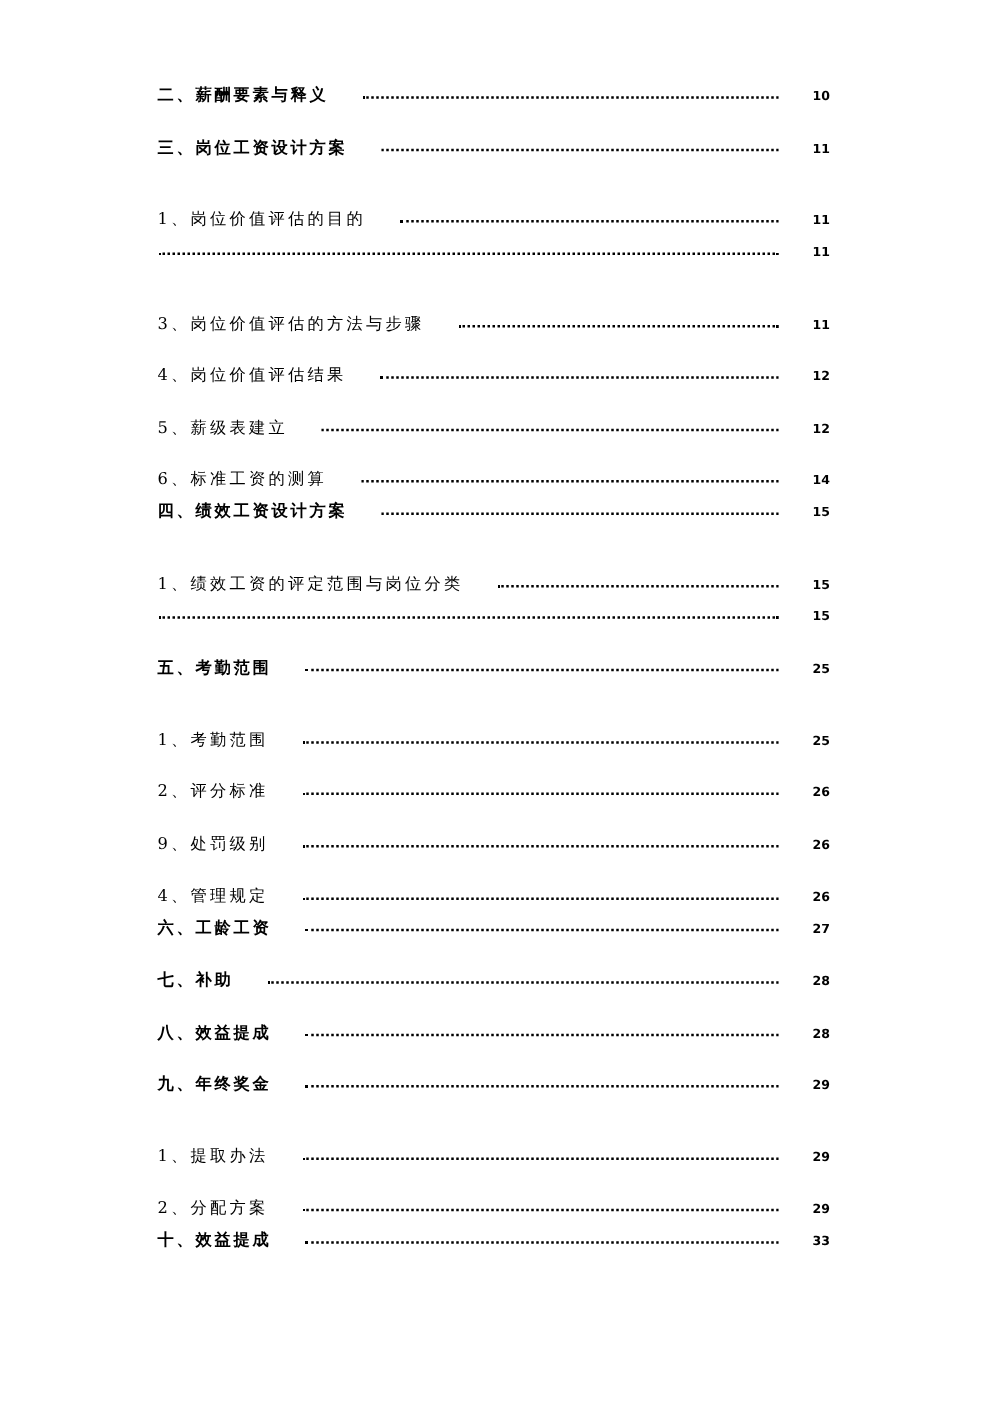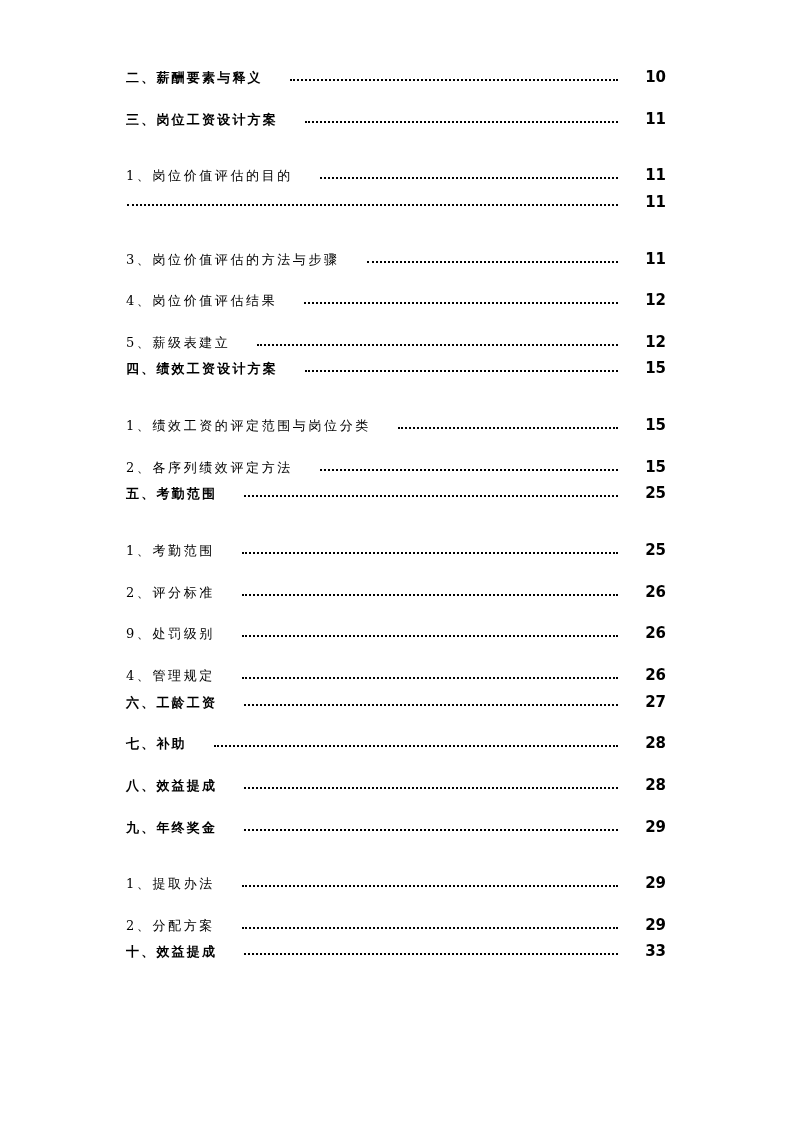--- a/index.html
+++ b/index.html
@@ -54,21 +54,21 @@
     position: absolute;
     left: 0;
     right: 0;
     bottom: 1px;
     border-bottom: 2px dotted #000;
   }
   .toc-page {
     flex: 0 0 auto;
     font-family: "DejaVu Sans", "Liberation Sans", sans-serif;
     font-weight: bold;
-    font-size: 15px;
+    font-size: 10px;
     min-width: 16px;
     text-align: left;
   }
 </style>
 </head>
 <body>
 
 <div class="toc">
   <div class="toc-row level-1">
     <span class="toc-title">二、薪酬要素与释义</span>
@@ -97,32 +97,36 @@
   <div class="toc-row level-2">
     <span class="toc-title">4、岗位价值评估结果</span>
     <span class="toc-leader"></span>
     <span class="toc-page">12</span>
   </div>
   <div class="toc-row level-2">
     <span class="toc-title">5、薪级表建立</span>
     <span class="toc-leader"></span>
     <span class="toc-page">12</span>
   </div>
+  <div class="toc-row level-2">
+    <span class="toc-title">6、标准工资的测算</span>
+    <span class="toc-leader"></span>
+    <span class="toc-page">14</span>
+  </div>
   <div class="toc-row level-1">
     <span class="toc-title">四、绩效工资设计方案</span>
     <span class="toc-leader"></span>
     <span class="toc-page">15</span>
   </div>
   <div class="toc-row level-2">
     <span class="toc-title">1、绩效工资的评定范围与岗位分类</span>
     <span class="toc-leader"></span>
     <span class="toc-page">15</span>
   </div>
   <div class="toc-row level-2">
-    <span class="toc-title">2、各序列绩效评定方法</span>
     <span class="toc-leader"></span>
     <span class="toc-page">15</span>
   </div>
   <div class="toc-row level-1">
     <span class="toc-title">五、考勤范围</span>
     <span class="toc-leader"></span>
     <span class="toc-page">25</span>
   </div>
   <div class="toc-row level-2">
     <span class="toc-title">1、考勤范围</span>

